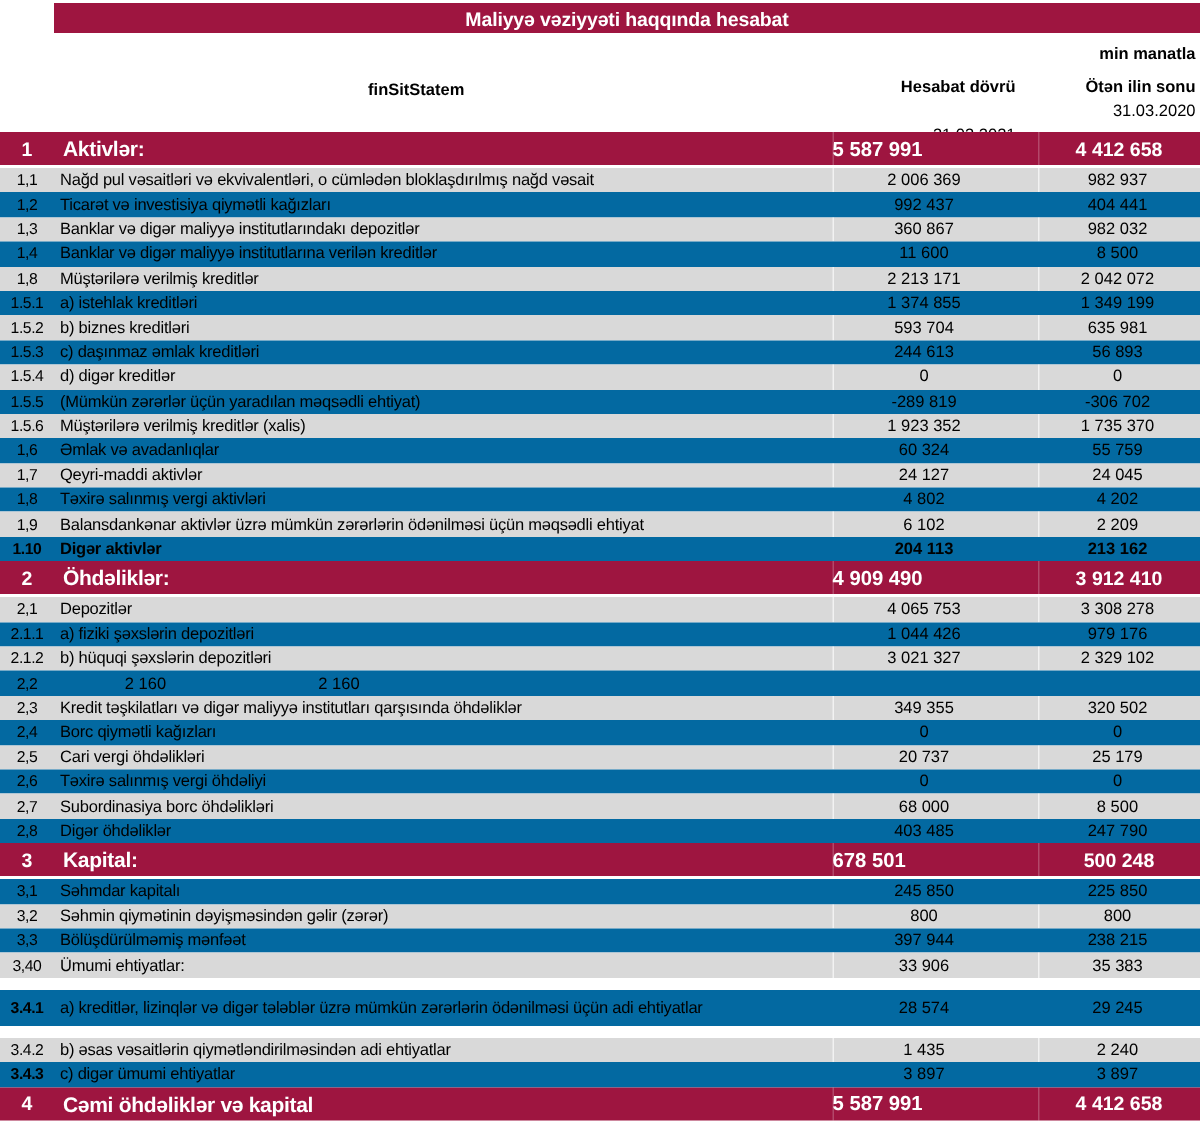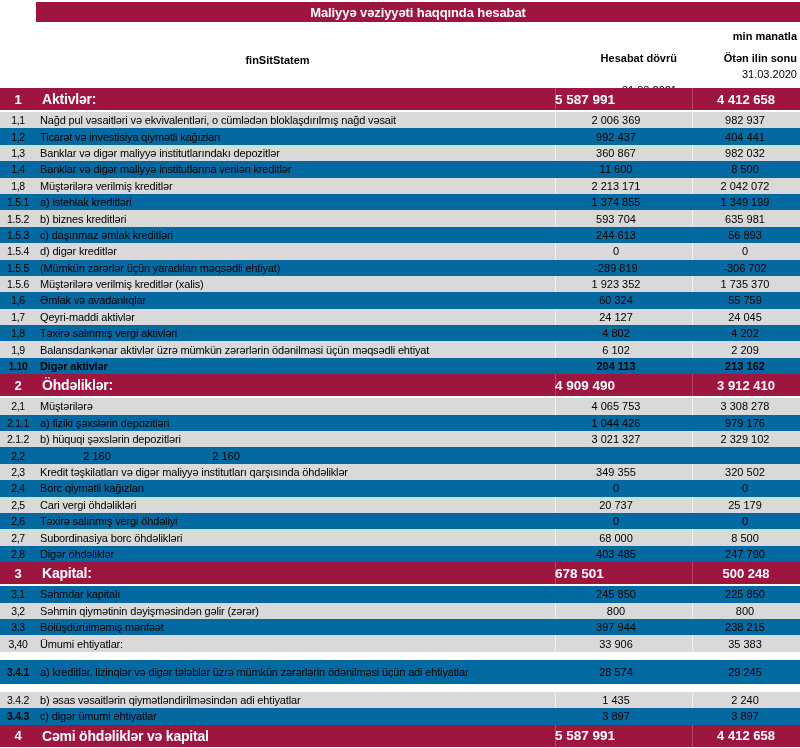--- a/index.html
+++ b/index.html
@@ -171,21 +171,21 @@
         <span class="v2">213 162</span>
       </div>
       <div class="band">
         <span class="no">2</span>
         <span class="label">Öhdəliklər:</span>
         <span class="v1">4 909 490</span>
         <span class="v2">3 912 410</span>
       </div>
       <div class="row gray">
         <span class="no">2,1</span>
-        <span class="label">Müştərilərə</span>
+        <span class="label">Depozitlər</span>
         <span class="v1">4 065 753</span>
         <span class="v2">3 308 278</span>
       </div>
       <div class="row ">
         <span class="no">2.1.1</span>
         <span class="label">a) fiziki şəxslərin depozitləri</span>
         <span class="v1">1 044 426</span>
         <span class="v2">979 176</span>
       </div>
       <div class="row gray">

